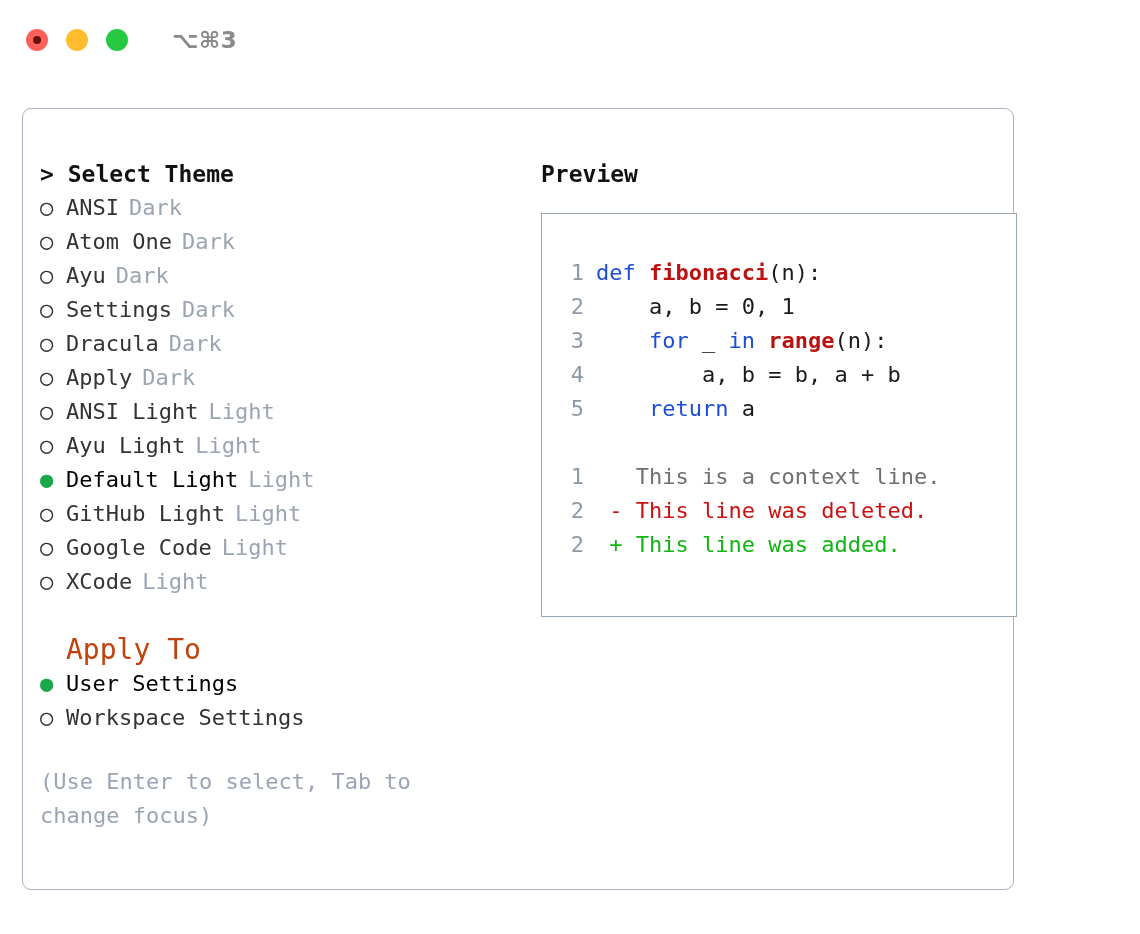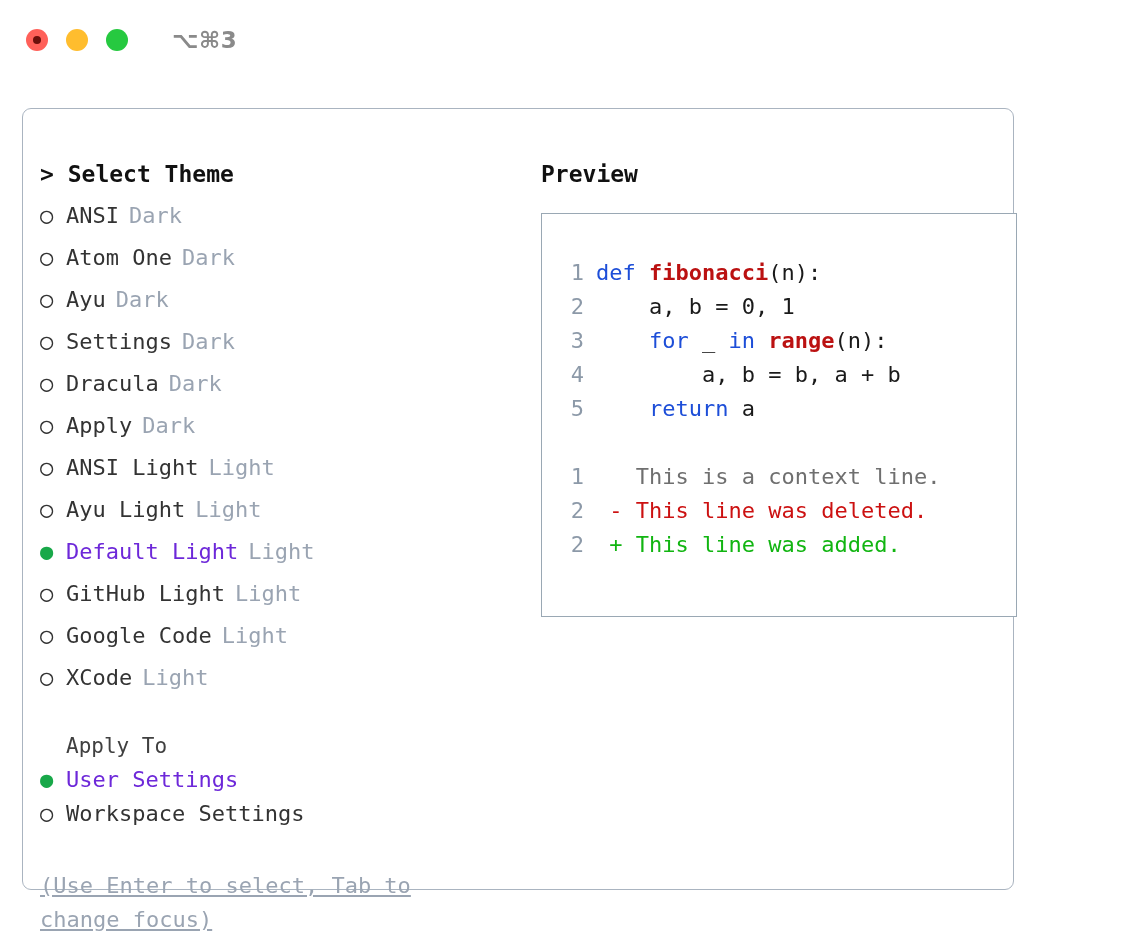--- a/index.html
+++ b/index.html
@@ -115,46 +115,44 @@
     width: 26px;
     flex: 0 0 26px;
     font-size: 22px;
     color: #333333;
   }
   .marker.selected { color: #18a849; }
 
   .theme-name {
     color: #333333;
   }
-  .theme-row.is-selected .theme-name { color: #6d28d9; }
+  .theme-row.is-selected .theme-name { color: #000000; }
 
   .theme-tag {
     color: #9aa4b2;
     margin-left: 10px;
-    margin-top: 8px;
   }
 
   .section-gap { height: 34px; }
 
   .apply-heading {
-    font-size: 21px;
-    color: #404040;
+    font-size: 28px;
+    color: #c2410c;
     line-height: 34px;
     padding-left: 26px;
     white-space: pre;
   }
 
   .hint {
-    margin-top: 38px;
+    margin-top: 30px;
     font-size: 22px;
     line-height: 34px;
     color: #9aa4b2;
     width: 400px;
     white-space: normal;
-    text-decoration: underline;
   }
 
   
   .preview-column {
     position: absolute;
     left: 478px;
     top: 48px;
     width: 500px;
     margin-left: 40px;
   }

